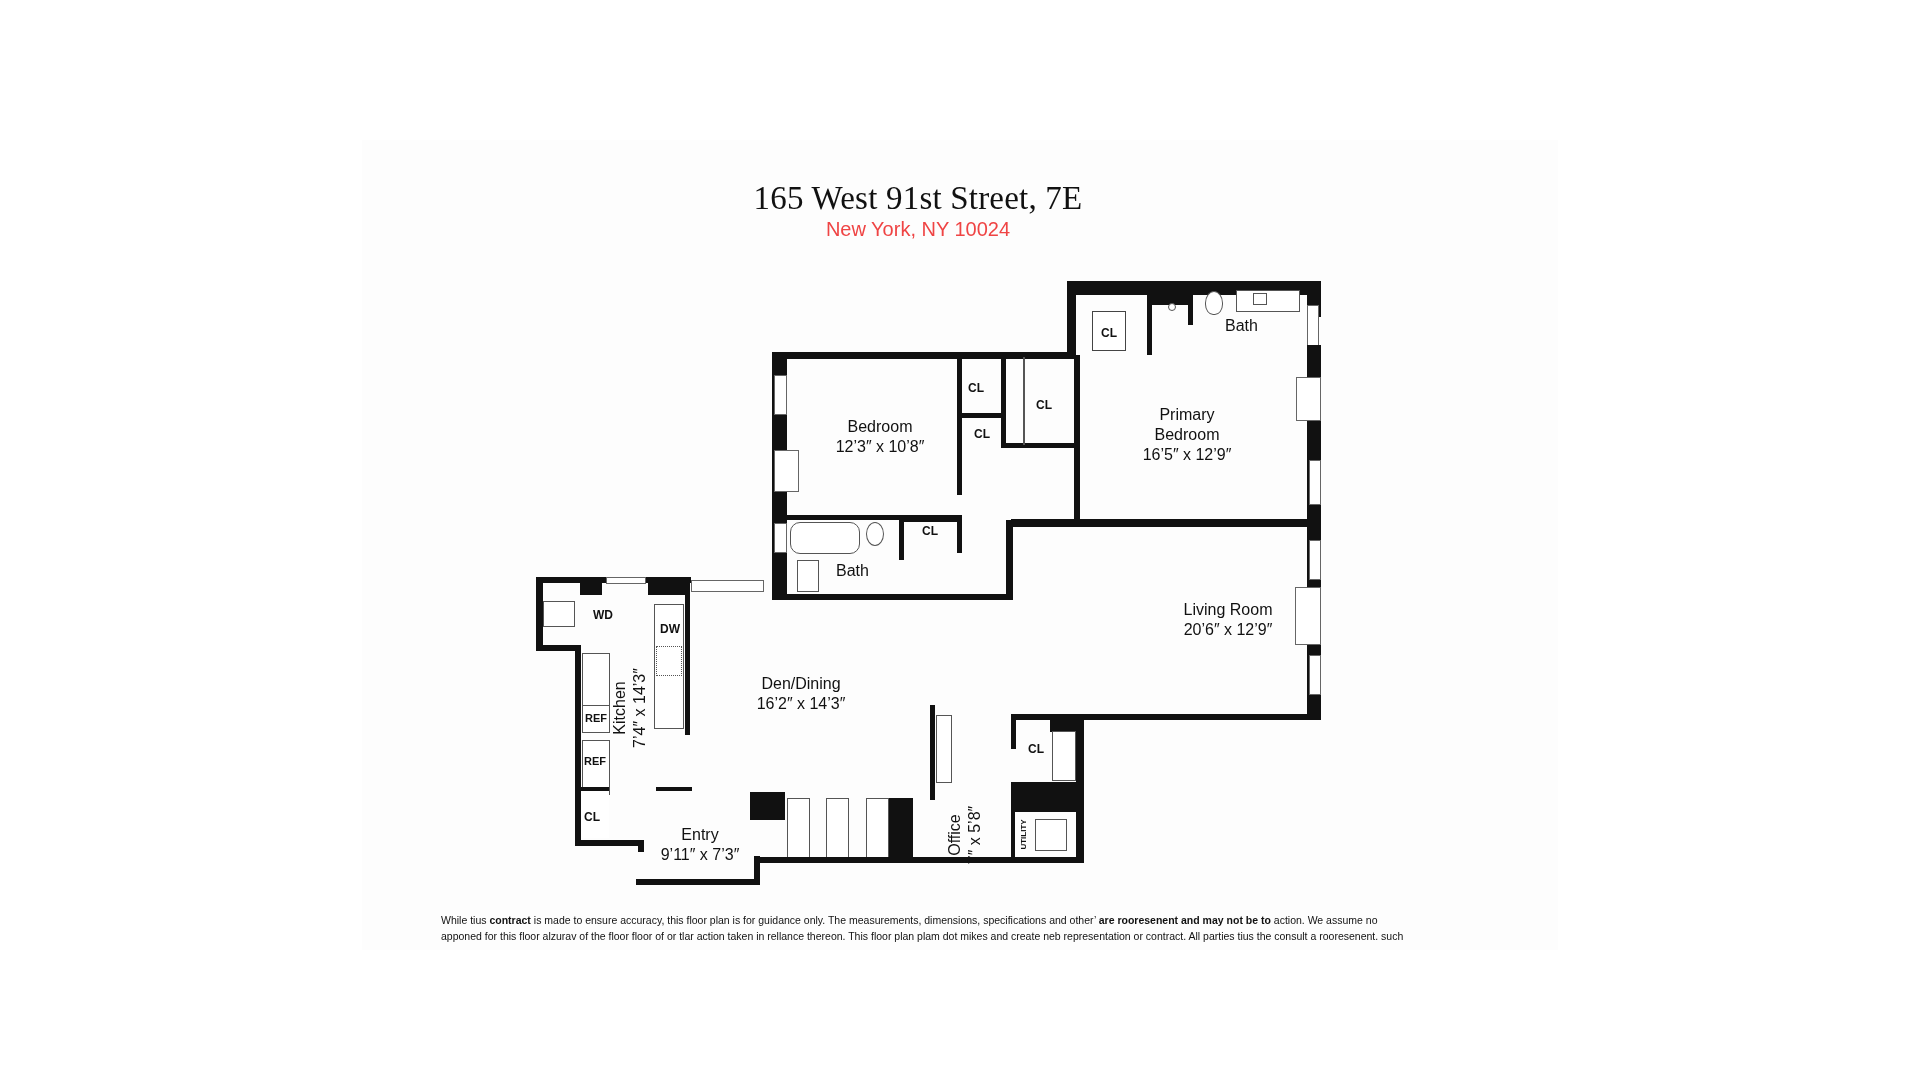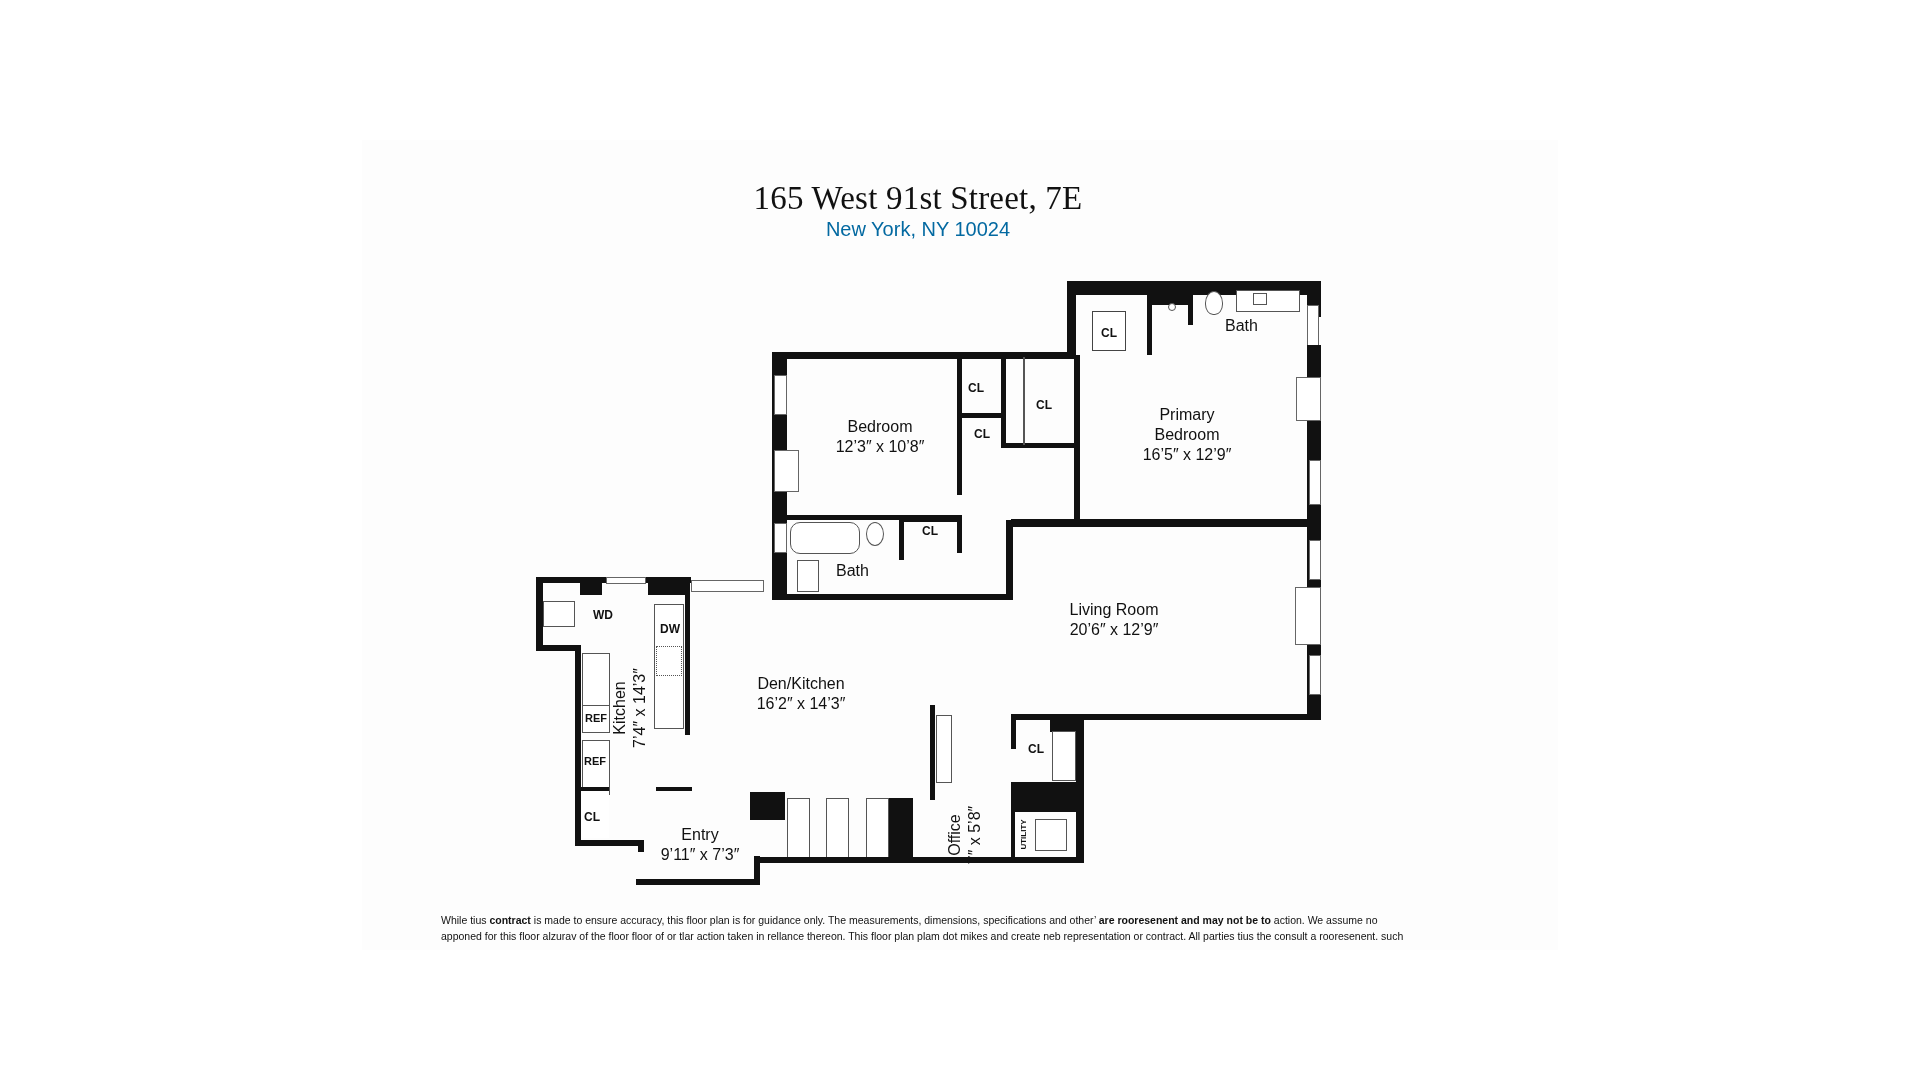--- a/index.html
+++ b/index.html
@@ -1,20 +1,20 @@
 <!DOCTYPE html>
 <html><head>
 <meta charset="utf-8">
 <style>
   html, body { margin:0; padding:0; background:#ffffff; }
   body { width:1920px; height:1080px; position:relative; overflow:hidden; font-family:"Liberation Sans", sans-serif; color:#111; }
   .sheet { position:absolute; left:362px; top:140px; width:1196px; height:810px; background:#fdfdfd; }
   .title { position:absolute; left:0; width:1920px; top:180px; text-align:center; font-family:"Liberation Serif", serif; font-size:33px; color:#111; letter-spacing:0.2px; }
   .title span { position:relative; left:-42px; }
-  .subtitle { position:absolute; left:0; width:1920px; top:218px; text-align:center; font-size:20px; color:#0369a1; }
+  .subtitle { position:absolute; left:0; width:1920px; top:218px; text-align:center; font-size:20px; color:#ef4444; }
   .subtitle span { position:relative; left:-42px; }
   .plan { position:absolute; left:0; top:0; width:1920px; height:1080px; }
   .w { position:absolute; background:#111; }
   .thin { position:absolute; background:#333; }
   .box { position:absolute; border:1.5px solid #555; background:#fff; box-sizing:border-box; }
   .room { position:absolute; text-align:center; font-size:16px; line-height:20px; color:#111; }
   .room .dim { font-size:16px; }
   .lbl { position:absolute; font-size:12px; font-weight:bold; color:#111; }
   .win { position:absolute; background:#fff; border:1.5px solid #666; box-sizing:border-box; }
   .rot { transform:rotate(-90deg); transform-origin:center; white-space:nowrap; }
@@ -81,21 +81,21 @@
   <div class="box" style="left:866px;top:522px;width:18px;height:24px;border-radius:50%;"></div>
   <div class="box" style="left:797px;top:560px;width:22px;height:32px;"></div>
   <div class="room" style="left:836px;top:561px;"><span>Bath</span></div>
   <div class="w" style="left:899px;top:520px;width:5px;height:40px;"></div>
   <div class="w" style="left:899px;top:518px;width:60px;height:4px;"></div>
   <div class="w" style="left:957px;top:518px;width:5px;height:35px;"></div>
   <div class="lbl" style="left:922px;top:524px;">CL</div>
   <div class="w" style="left:772px;top:594px;width:240px;height:6px;"></div>
   <div class="w" style="left:1006px;top:520px;width:7px;height:80px;"></div>
 
-  <div class="room" style="left:1044px;top:600px;width:140px;">
+  <div class="room" style="left:1158px;top:600px;width:140px;">
     <div>Living Room</div>
     <div class="dim">20’6″ x 12’9″</div>
   </div>
   <div class="w" style="left:1307px;top:525px;width:14px;height:195px;"></div>
   <div class="win" style="left:1309px;top:540px;width:12px;height:40px;"></div>
   <div class="win" style="left:1295px;top:587px;width:26px;height:58px;"></div>
   <div class="win" style="left:1309px;top:655px;width:12px;height:40px;"></div>
   <div class="w" style="left:1011px;top:714px;width:310px;height:6px;"></div>
 
   <div class="w" style="left:536px;top:577px;width:7px;height:72px;"></div>
@@ -116,21 +116,21 @@
   <div class="box" style="left:654px;top:604px;width:30px;height:125px;"></div>
   <div class="lbl" style="left:660px;top:622px;">DW</div>
   <div class="box" style="left:656px;top:646px;width:26px;height:30px;border-style:dotted;"></div>
   <div class="w" style="left:685px;top:595px;width:5px;height:140px;"></div>
   <div class="room rot" style="left:580px;top:688px;width:100px;">
     <div>Kitchen</div>
     <div class="dim">7’4″ x 14’3″</div>
   </div>
 
   <div class="room" style="left:736px;top:674px;width:130px;">
-    <div>Den/Kitchen</div>
+    <div>Den/Dining</div>
     <div class="dim">16’2″ x 14’3″</div>
   </div>
   <div class="w" style="left:656px;top:787px;width:36px;height:4px;"></div>
 
   <div class="box" style="left:581px;top:790px;width:28px;height:48px;border:none;"></div>
   <div class="w" style="left:575px;top:787px;width:34px;height:4px;"></div>
   <div class="lbl" style="left:584px;top:810px;">CL</div>
   <div class="w" style="left:575px;top:840px;width:68px;height:6px;"></div>
   <div class="w" style="left:638px;top:840px;width:6px;height:12px;"></div>
   <div class="room" style="left:650px;top:825px;width:100px;">

